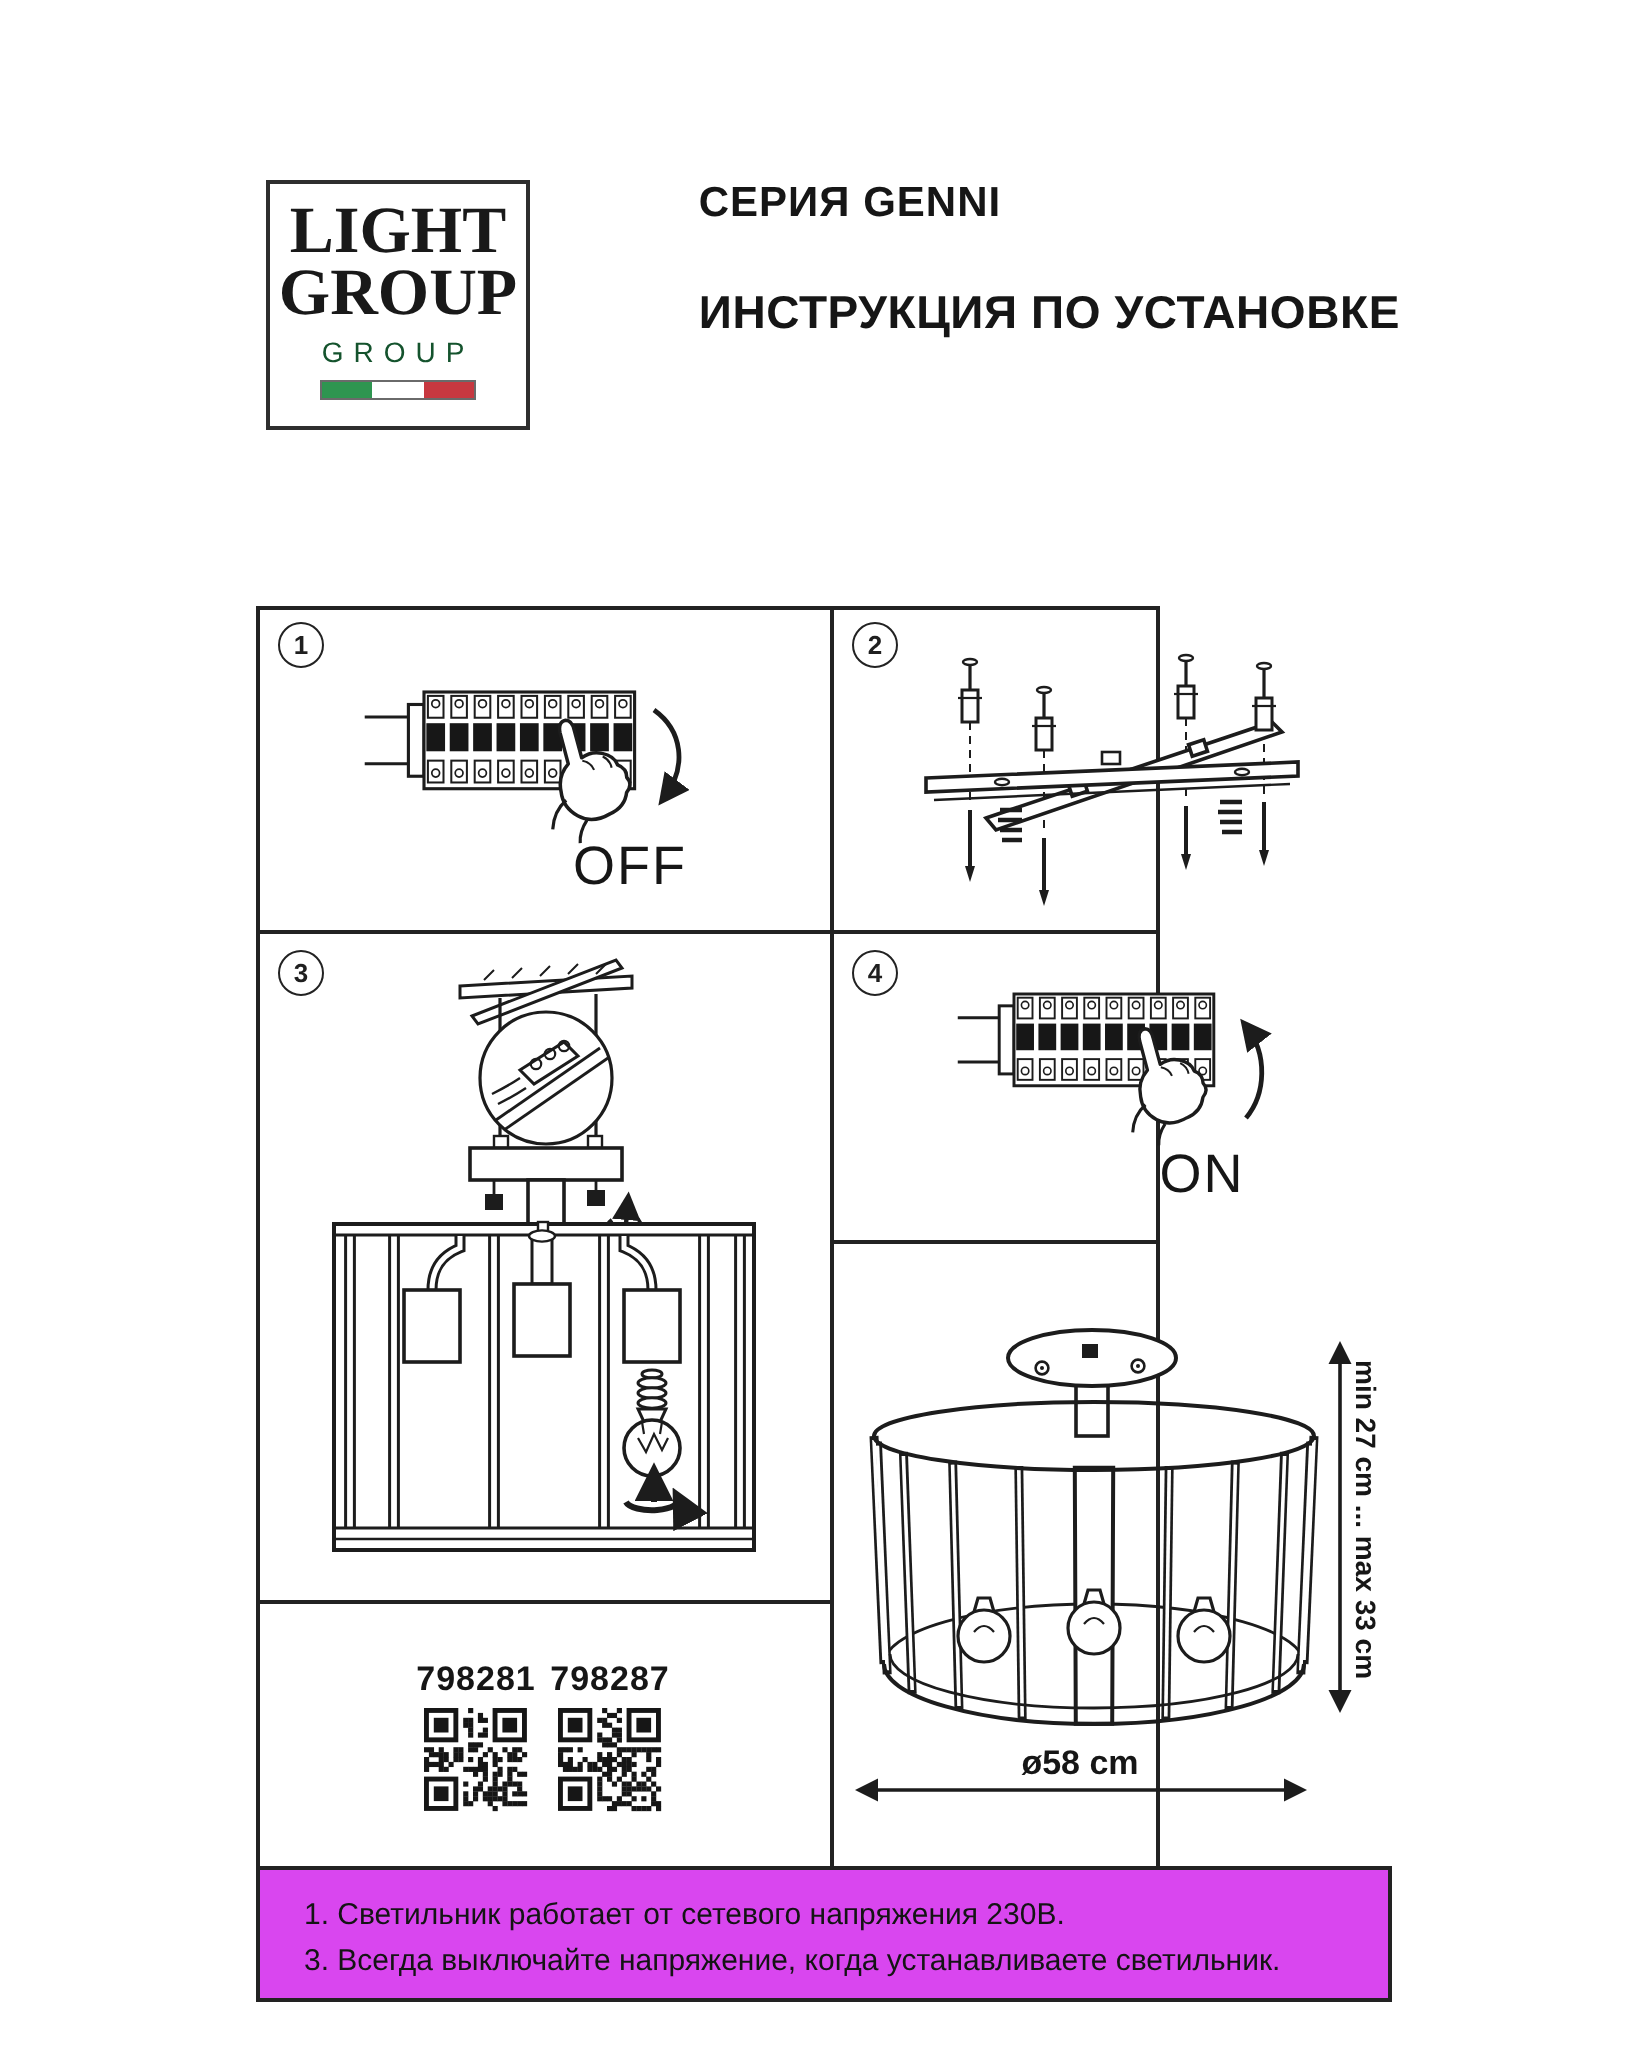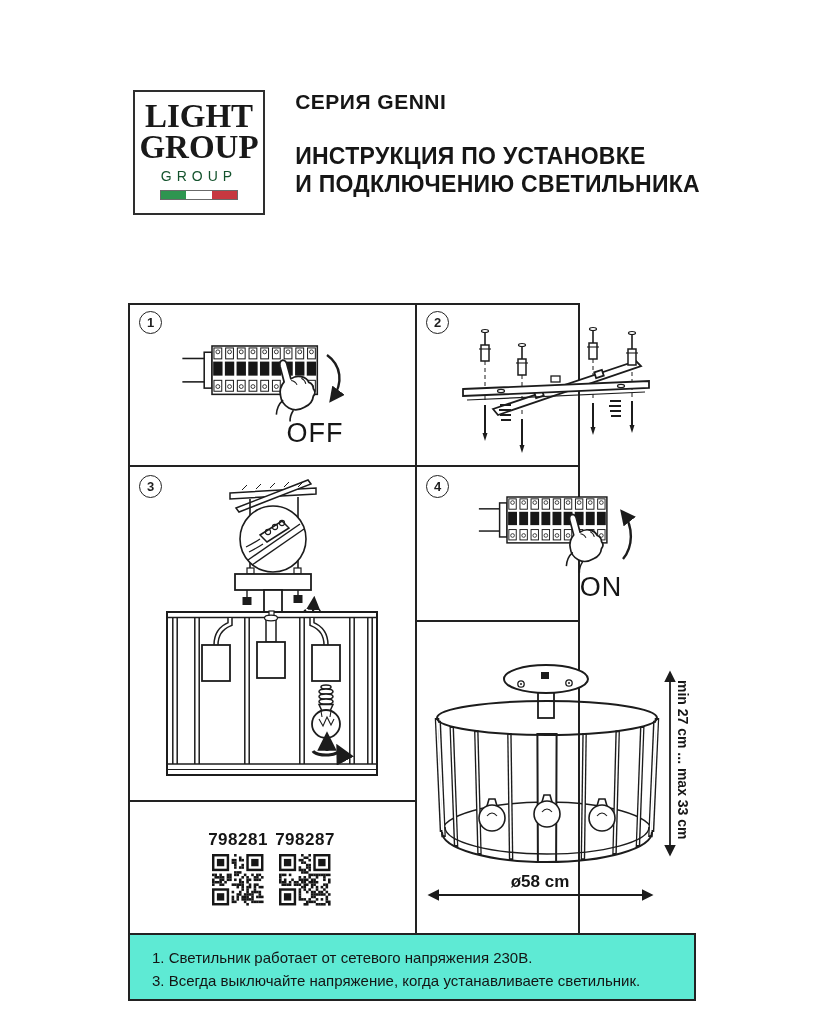--- a/index.html
+++ b/index.html
@@ -28,21 +28,21 @@
   .grid { left:128px; top:303px; width:452px; height:632px; border:2px solid #222; background:#fff; }
   .vline { position:absolute; left:285px; top:0; bottom:0; width:2px; background:#222; }
   .hline { position:absolute; height:2px; background:#222; }
   .panel { position:absolute; }
   .step-badge { position:absolute; width:23px; height:23px; border:1.7px solid #222;
                 border-radius:50%; font-size:13px; font-weight:bold; display:flex;
                 align-items:center; justify-content:center; background:#fff; z-index:5; }
 
   
   .notes { left:128px; top:933px; width:568px; height:68px; border:2px solid #222;
-           padding:11px 10px 0 22px; font-size:15px; line-height:23px; color:#141414; background:#5eead4; }
+           padding:11px 10px 0 22px; font-size:15px; line-height:23px; color:#141414; background:#d946ef; }
 
   svg text { font-family:"Liberation Sans", sans-serif; fill:#161616; }
   .lbl-big { font-size:27px; letter-spacing:1px; }
   .lbl-art { font-size:17px; font-weight:bold; letter-spacing:0.5px; }
   .lbl-dim { font-size:17px; font-weight:bold; }
   .lbl-dimv { font-size:14px; font-weight:bold; }
 </style>
 </head>
 <body>
 
@@ -69,21 +69,20 @@
       <span class="fg"></span>
         <span class="fw"></span>
         <span class="fr"></span>
     </div>
   </div>
 
   <div class="abs header-block">
     <div class="h-line">СЕРИЯ GENNI</div>
     <div class="h-title">
       <div>ИНСТРУКЦИЯ ПО УСТАНОВКЕ</div>
-      <div>И ПОДКЛЮЧЕНИЮ СВЕТИЛЬНИКА</div>
     </div>
   </div>
 
   <div class="step-badge" style="left:139px; top:311px;">1</div>
   <div class="step-badge" style="left:426px; top:311px;">2</div>
   <div class="step-badge" style="left:139px; top:475px;">3</div>
   <div class="step-badge" style="left:426px; top:475px;">4</div>
 
   <div class="abs grid">
     <div class="vline"></div>

